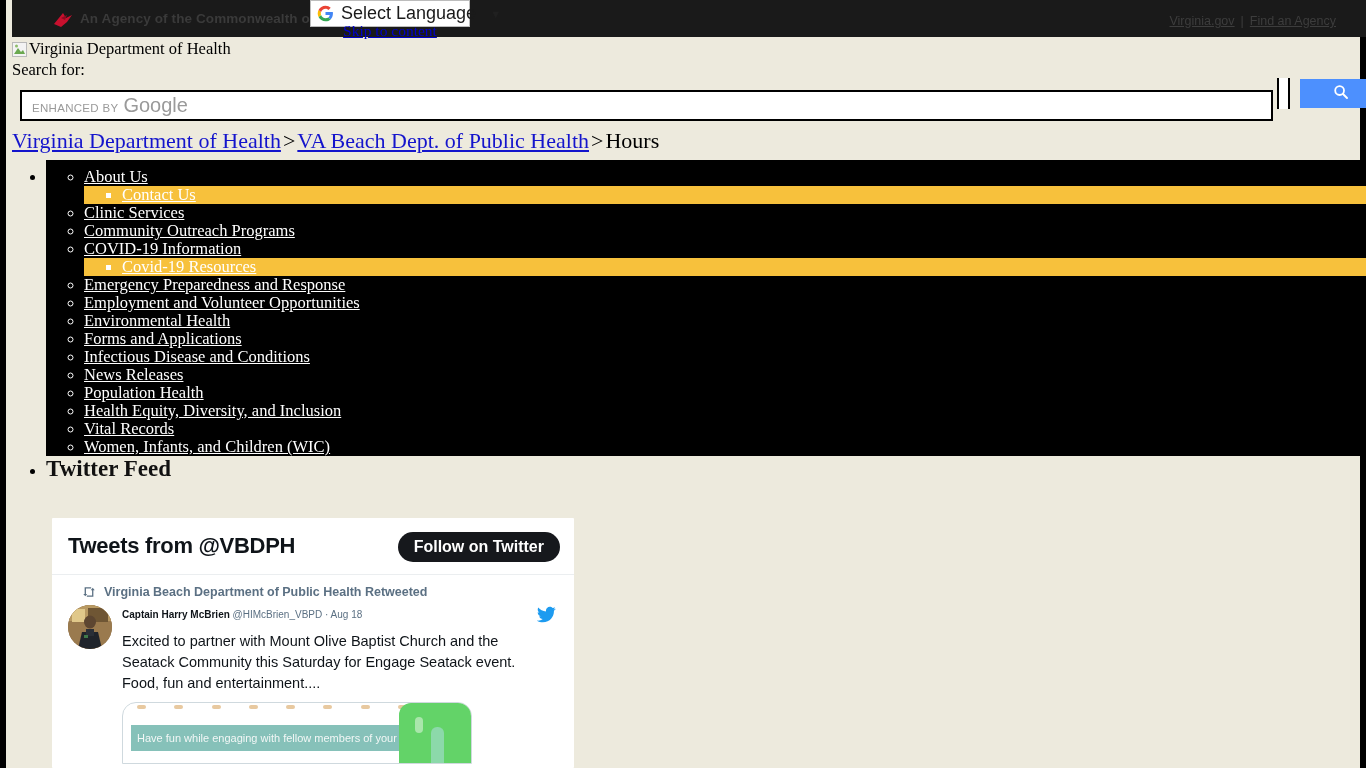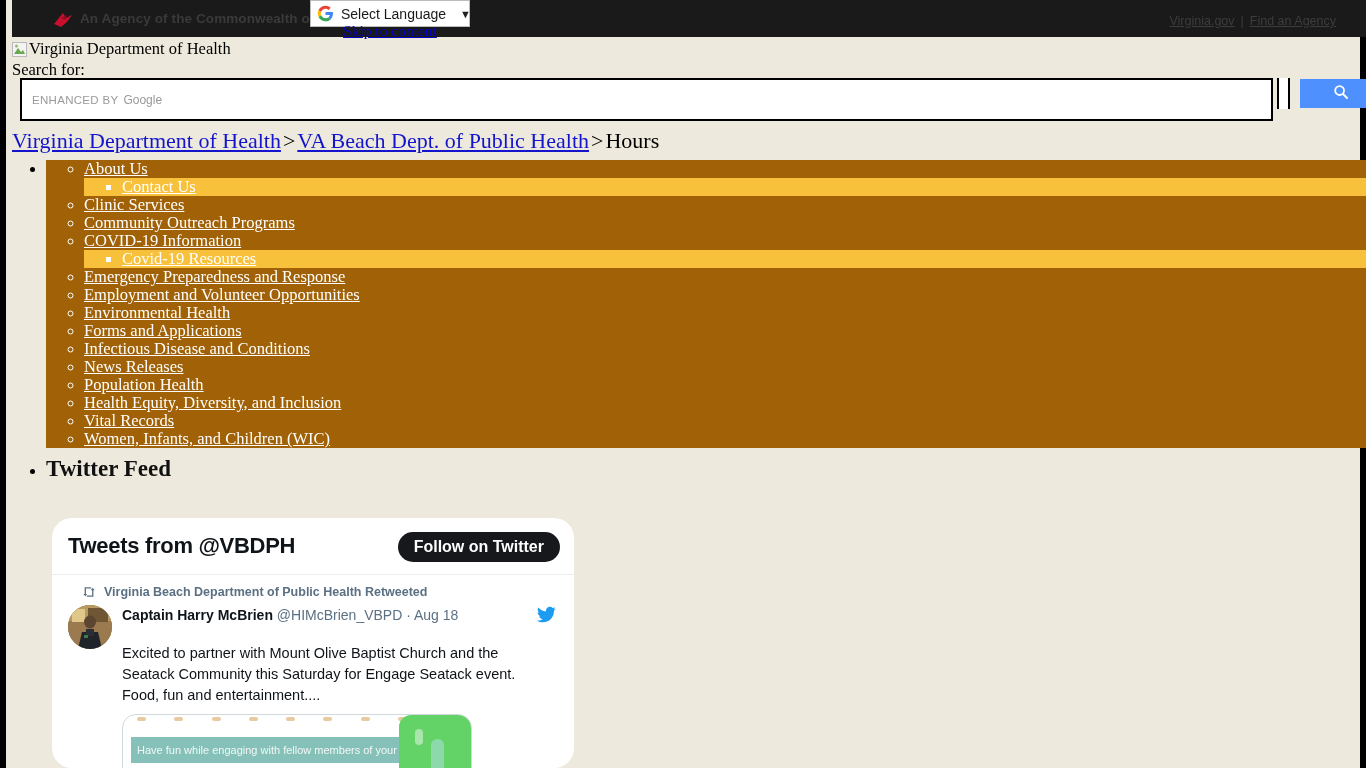--- a/index.html
+++ b/index.html
@@ -86,21 +86,21 @@
     display: flex;
     align-items: center;
     font-family: "Liberation Sans", sans-serif;
   }
   .g-logo {
     width: 17px; height: 17px;
     margin-left: 6px;
     flex: 0 0 auto;
   }
   .translate-label {
-    font-size: 14px;
+    font-size: 18px;
     color: #1a1a1a;
     margin-left: 7px;
     white-space: nowrap;
   }
   .translate-divider {
     width: 1px;
     height: 17px;
     background: #cfcfcf;
     margin-left: 7px;
   }
@@ -148,41 +148,41 @@
     color: #000;
   }
   .search-row {
     position: absolute;
     left: 14px; top: 78px;
     width: 1344px;
     height: 31px;
   }
   .search-input-wrap {
     position: absolute;
-    left: 0; top: 0;
+    left: 0; top: 12px;
     width: 1253px;
-    height: 43px;
+    height: 31px;
     background: #ffffff;
     border: 2px solid #000;
     box-sizing: border-box;
     display: flex;
     align-items: center;
   }
   .cse-placeholder {
     font-family: "Liberation Sans", sans-serif;
     font-size: 11.5px;
     color: #9a9a9a;
     letter-spacing: .3px;
     margin-left: 10px;
     display: flex;
     align-items: baseline;
     user-select: none;
   }
   .cse-placeholder .g-word {
-    font-size: 12px;
+    font-size: 20px;
     margin-left: 5px;
     letter-spacing: 0;
     color: #9a9a9a;
   }
   .search-sep {
     position: absolute;
     left: 1257px; top: 0;
     width: 13px;
     height: 31px;
     border-left: 2px solid #000;
@@ -226,23 +226,23 @@
     width: 1354px;
   }
   ul.lvl1 {
     margin: 0;
     padding: 0 0 0 34px;
     list-style: disc;
   }
   ul.lvl1 > li { list-style: disc; }
   ul.lvl2 {
     margin: 0;
-    padding: 0 0 0 38px;
+    padding: 8px 0 0 38px;
     list-style: circle;
-    background: #a16207;
+    background: #000000;
   }
   ul.lvl2 > li {
     list-style: circle;
     color: #ffffff;
     line-height: 18px;
   }
   ul.lvl3 {
     margin: 0;
     padding: 0 0 0 38px;
     list-style: square;
@@ -282,21 +282,21 @@
     font-weight: bold;
     color: #111;
     line-height: 28px;
   }
   .twitter-card {
     position: absolute;
     left: 46px; top: 518px;
     width: 522px;
     height: 250px;
     background: #ffffff;
-    border-radius: 20px;
+    border-radius: 1px;
     overflow: hidden;
     font-family: "Liberation Sans", sans-serif;
     box-sizing: border-box;
   }
   .tw-header {
     position: relative;
     height: 56px;
     display: flex;
     align-items: center;
     padding: 0 16px;
@@ -344,24 +344,24 @@
     width: 44px; height: 44px;
     border-radius: 50%;
     flex: 0 0 auto;
     margin-right: 10px;
     overflow: hidden;
     background: #8a6a45;
     position: relative;
   }
   .tw-content { flex: 1 1 auto; min-width: 0; position: relative; }
   .tw-namerow {
-    font-size: 14px;
+    font-size: 10px;
     line-height: 20px;
     white-space: nowrap;
-    margin-bottom: 18px;
+    margin-bottom: 6px;
   }
   .tw-author { font-weight: bold; color: #0f1419; }
   .tw-handle { color: #5b7083; font-weight: normal; }
   .tw-bird {
     position: absolute;
     right: 2px; top: 0px;
     width: 19px; height: 19px;
   }
   .tw-text {
     font-size: 14.5px;

